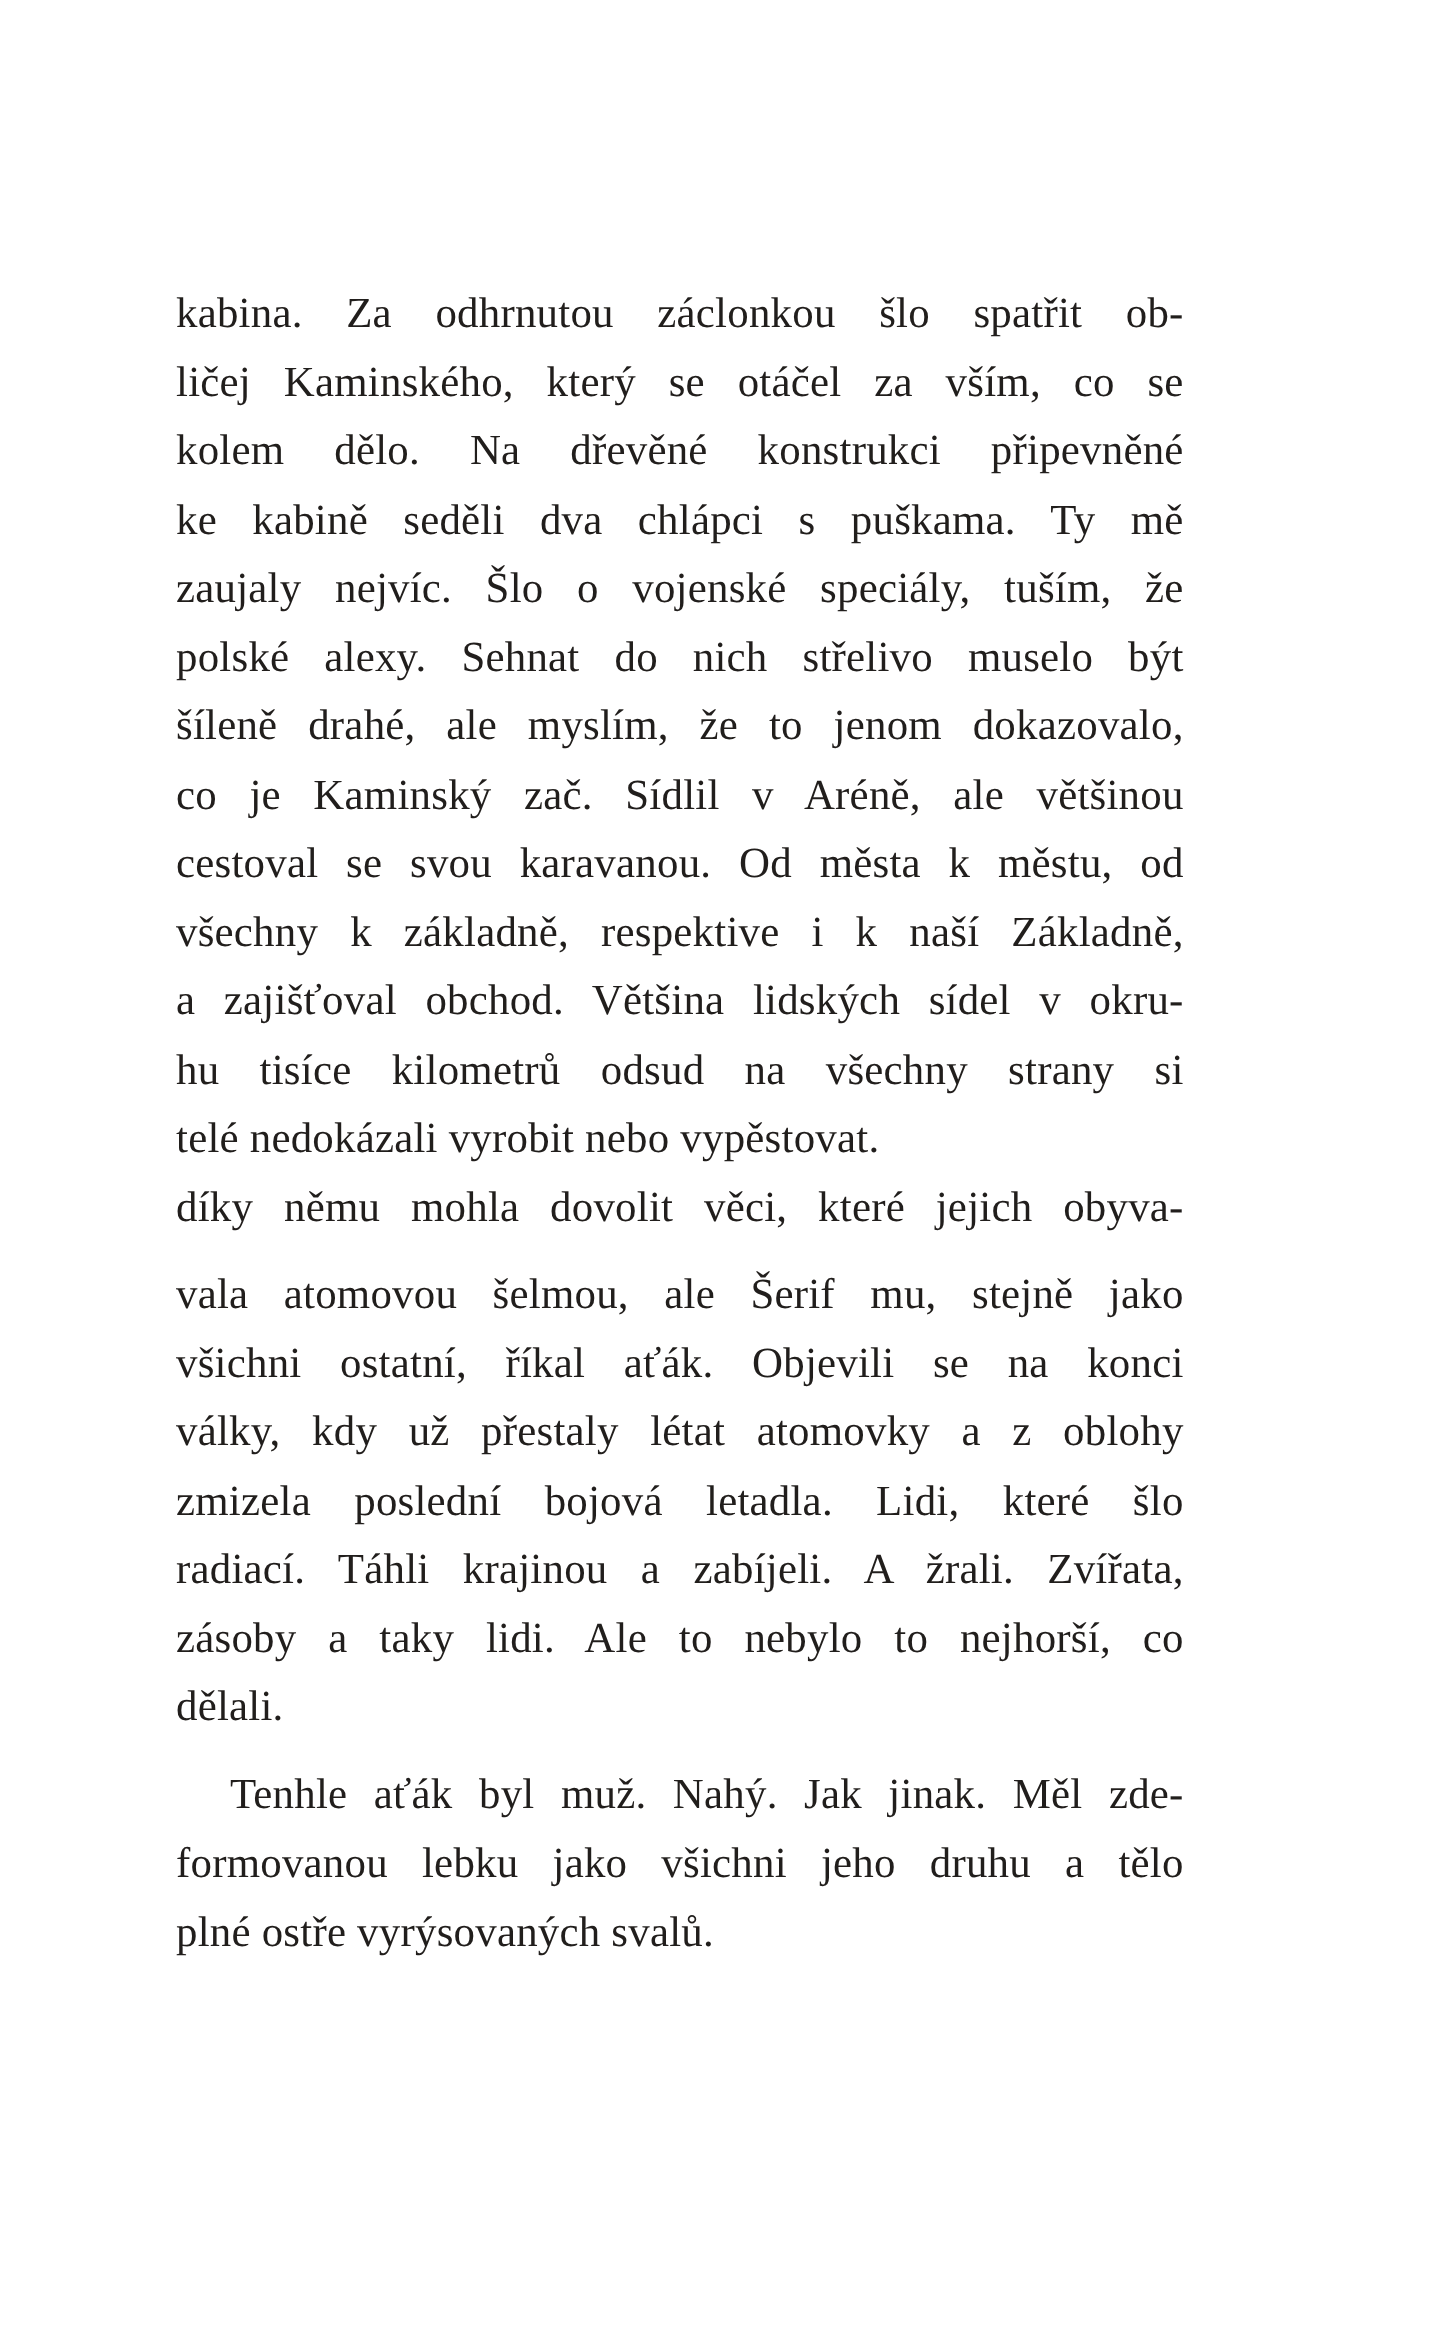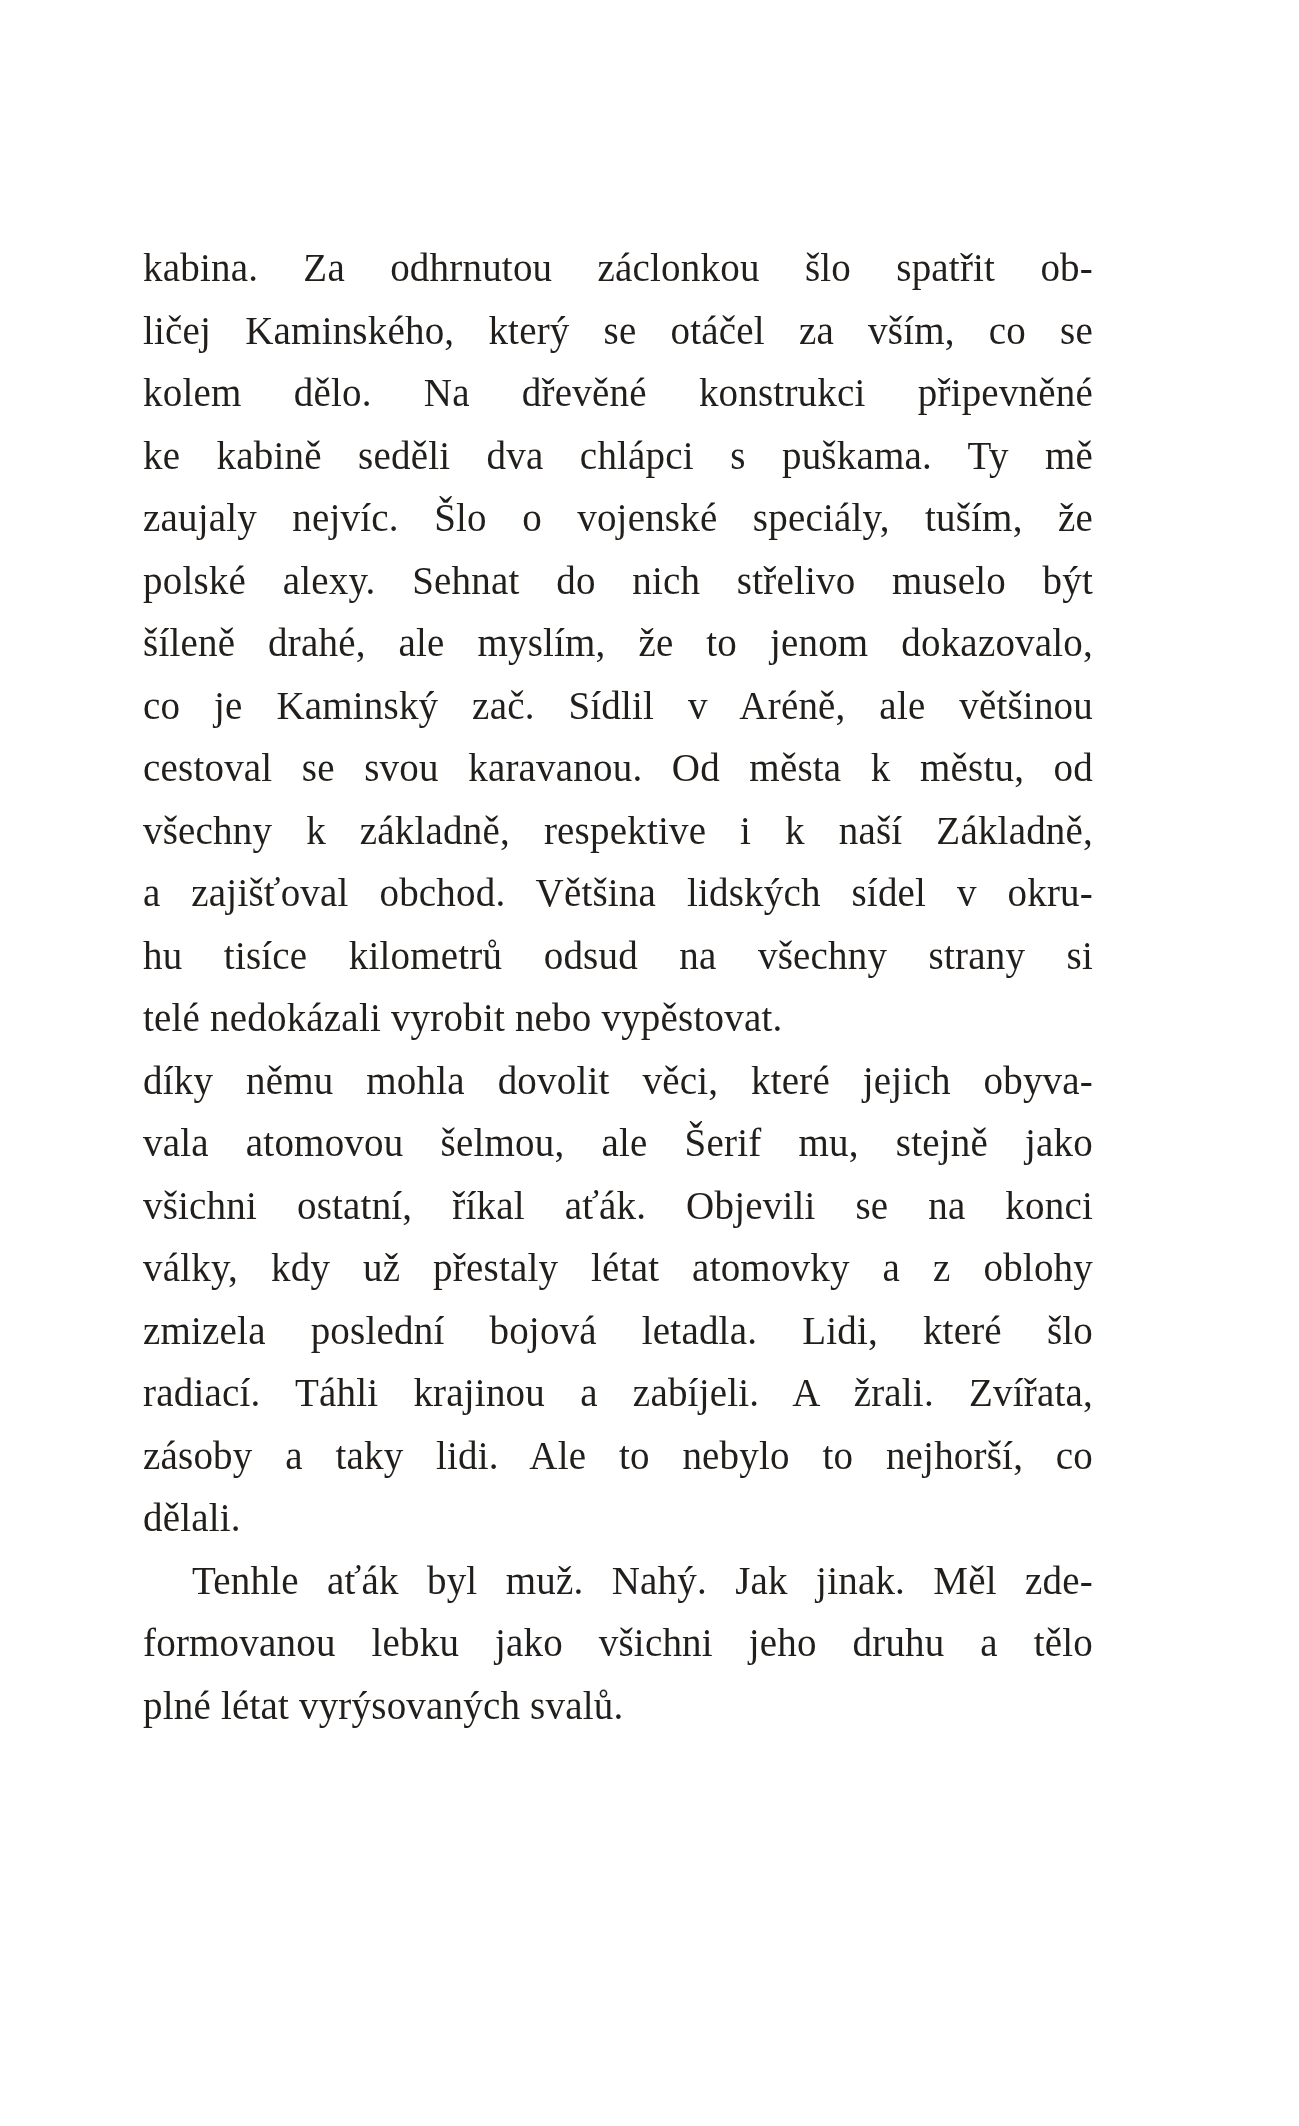--- a/index.html
+++ b/index.html
@@ -19,21 +19,21 @@
     left: 143px;
     top: 237px;
     width: 950px;
     font-family: "Liberation Serif", serif;
     font-size: 39px;
     line-height: 62.5px;
     color: #211e1c;
     letter-spacing: 0.2px;
   }
   .paragraph {
-    margin: 0;
+    margin: 17px;
     padding: 0;
   }
   .text-line {
     height: 62.5px;
     text-align: justify;
     text-align-last: justify;
     text-justify: inter-word;
   }
   .text-line.last {
     text-align-last: left;
@@ -68,16 +68,16 @@
         <div class="text-line">všichni ostatní, říkal aťák. Objevili se na konci</div>
         <div class="text-line">války, kdy už přestaly létat atomovky a z oblohy</div>
         <div class="text-line">zmizela poslední bojová letadla. Lidi, které šlo</div>
         <div class="text-line">radiací. Táhli krajinou a zabíjeli. A žrali. Zvířata,</div>
         <div class="text-line">zásoby a taky lidi. Ale to nebylo to nejhorší, co</div>
         <div class="text-line last">dělali.</div>
       </div>
       <div class="paragraph">
         <div class="text-line indent">Tenhle aťák byl muž. Nahý. Jak jinak. Měl zde-</div>
         <div class="text-line">formovanou lebku jako všichni jeho druhu a tělo</div>
-        <div class="text-line last">plné létat vyrýsovaných svalů.</div>
+        <div class="text-line last">plné ostře vyrýsovaných svalů.</div>
       </div>
     </div>
 </div>
 
 </body></html>

